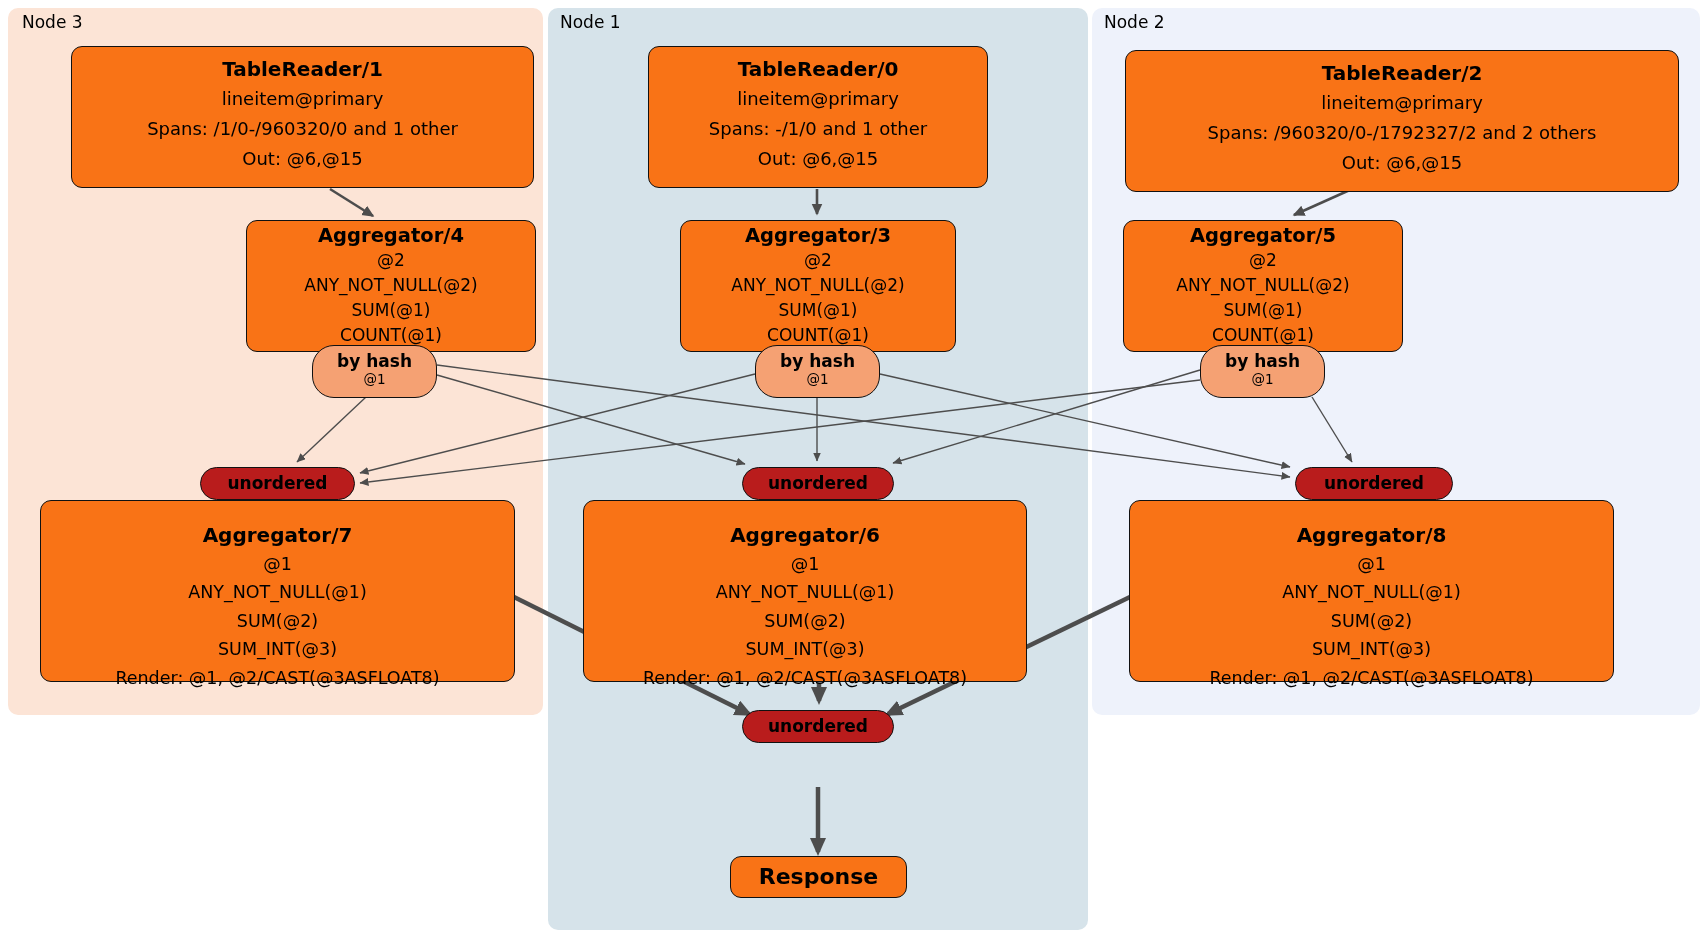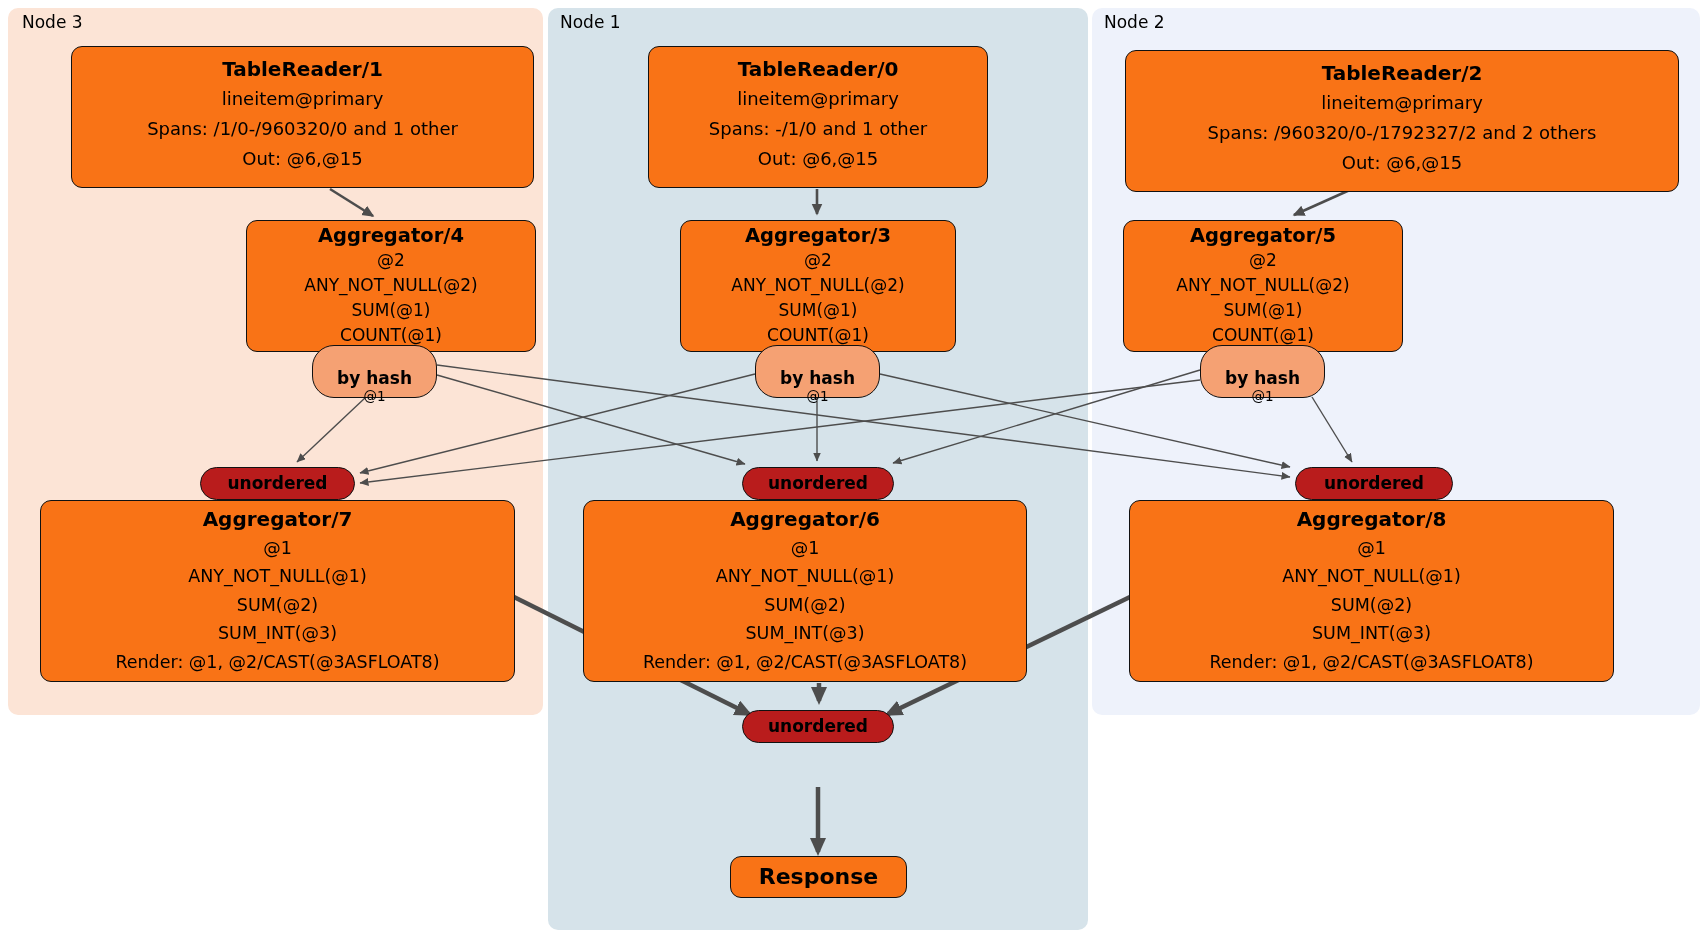--- a/index.html
+++ b/index.html
@@ -12,29 +12,29 @@
   #edges{position:absolute;left:0;top:0;z-index:1;}
   .proc{
     position:absolute;background:#f97316;border:1.6px solid #111;
     border-radius:11px;text-align:center;z-index:2;box-sizing:border-box;
   }
   .proc .t{font-weight:bold;}
   .tr{font-size:18px;line-height:30px;padding-top:7px;}
   .tr .t{font-size:20px;}
   .agg1{font-size:17px;line-height:25px;padding-top:2px;}
   .agg1 .t{font-size:19.5px;}
-  .agg2{font-size:17.5px;line-height:28.5px;padding-top:4px;}
+  .agg2{font-size:17.5px;line-height:28.5px;padding-top:20px;}
   .agg2 .t{font-size:20px;}
   .single{font-size:22px;font-weight:bold;}
   .oval{
     position:absolute;border:1.7px solid #111;text-align:center;
     z-index:2;box-sizing:border-box;
   }
   .byhash{
-    background:#f5a173;border-radius:22px;padding-top:22px;
+    background:#f5a173;border-radius:22px;padding-top:5px;
   }
   .byhash .bh-label{font-size:17px;font-weight:bold;line-height:20px;}
   .byhash .bh-key{font-size:13.5px;line-height:16px;}
   .unordered{
     background:#b91c1c;border-radius:17px;
     font-size:17px;font-weight:bold;line-height:30px;
   }
 </style>
 </head>
 <body>

